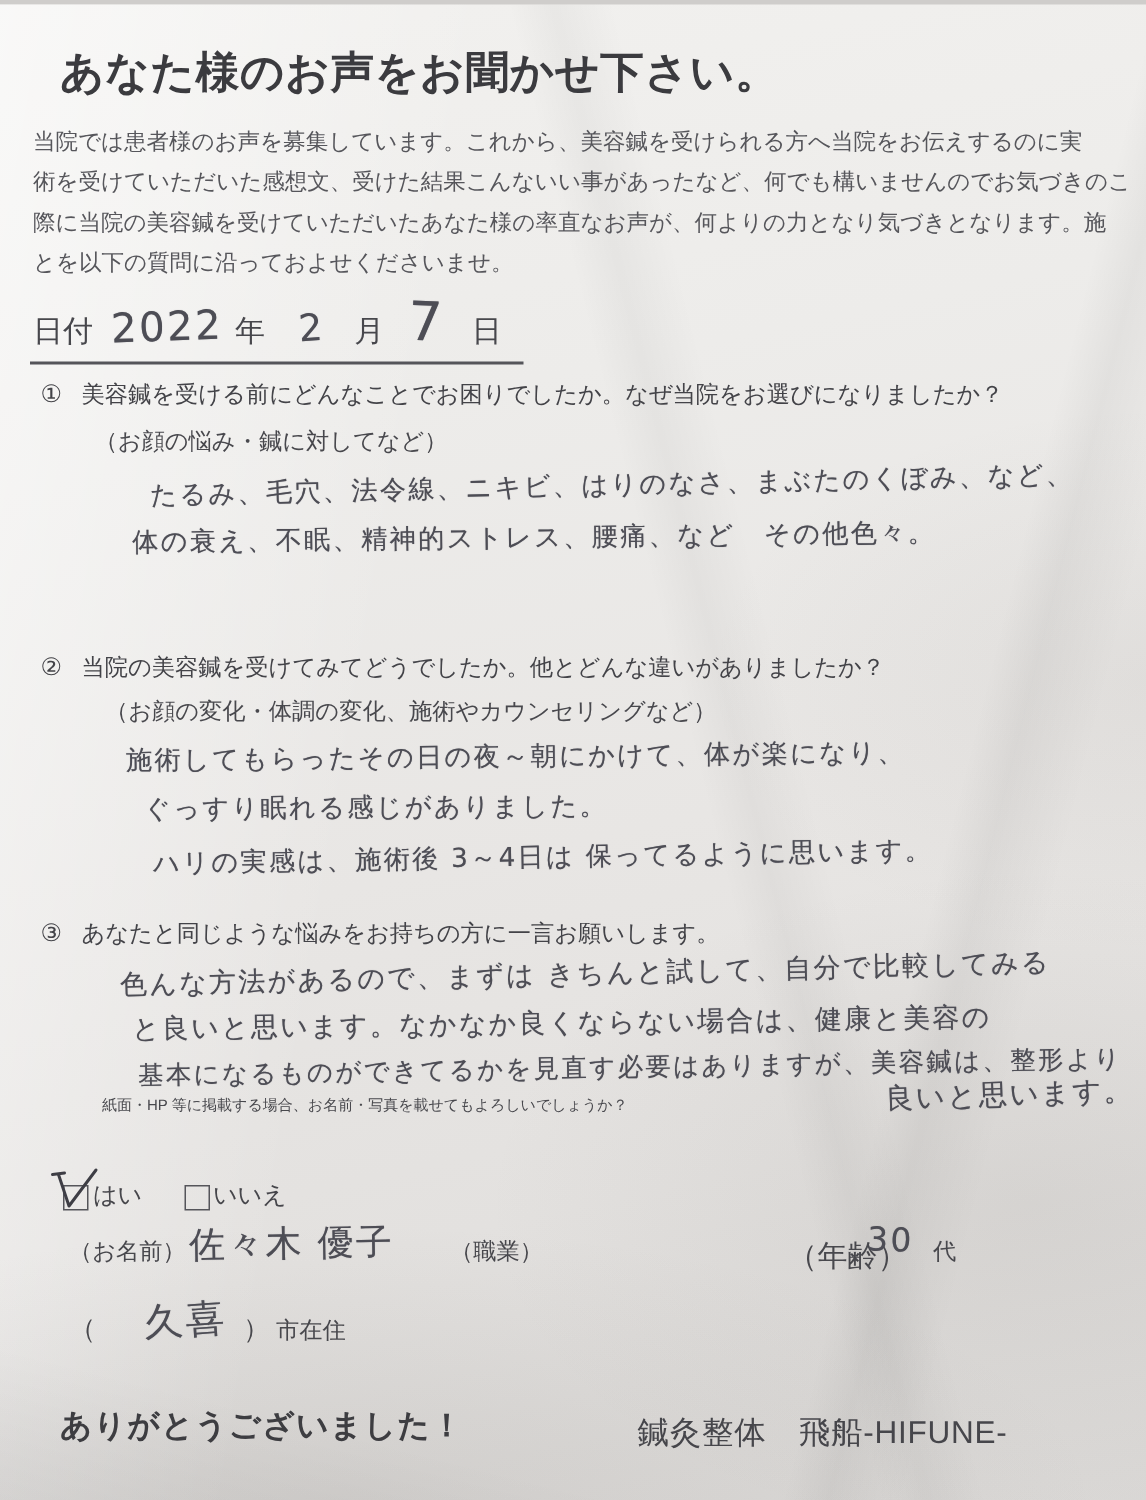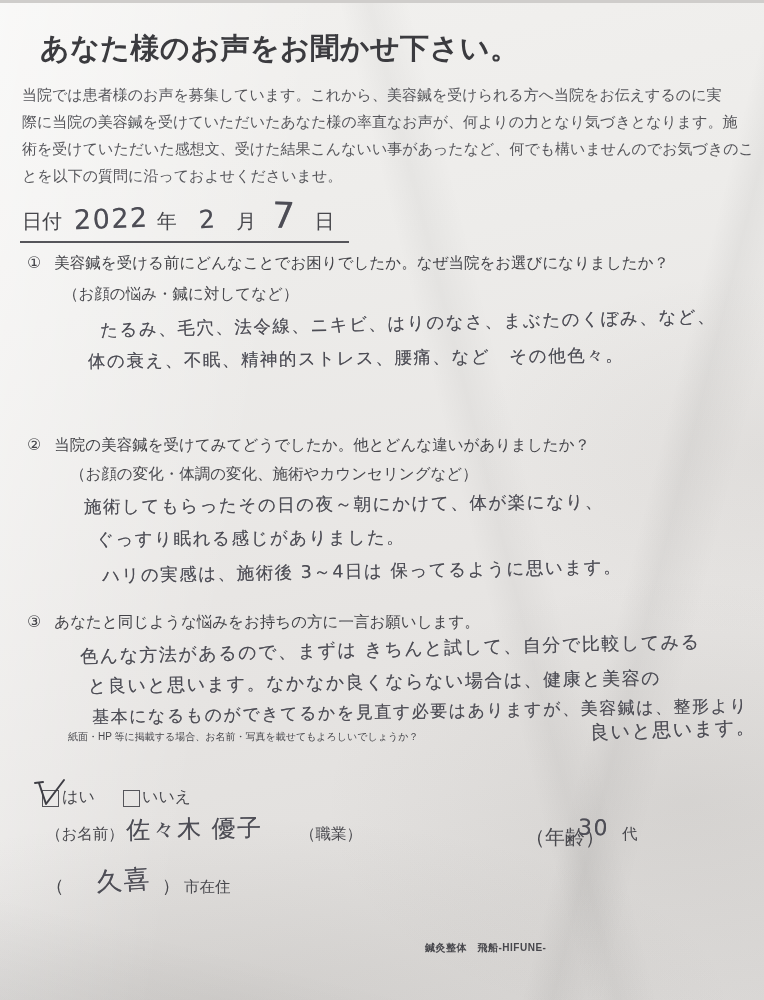--- a/index.html
+++ b/index.html
@@ -44,33 +44,33 @@
     padding:0 14px 5px 2px;
   }
   .date-row .printed{font-size:20px;color:#47474c;}
   .cb{
     position:absolute;width:15px;height:15px;
     border:1.7px solid #55555a;background:transparent;
   }
   .cb-label{position:absolute;font-size:16px;color:#46464b;}
   .tick{position:absolute;pointer-events:none;}
   .thanks{font-size:21px;font-weight:bold;color:#3d3d41;letter-spacing:1px;}
-  .clinic{font-size:10px;color:#46464b;letter-spacing:0.5px;font-weight:bold;}
+  .clinic{font-size:21px;color:#46464b;letter-spacing:0.5px;}
 </style>
 </head>
 <body>
 
 <div id="paper">
 
   <div class="abs" style="left:40px;top:26px;font-size:29px;font-weight:bold;color:#3b3b3f;letter-spacing:0.5px;">あなた様のお声をお聞かせ下さい。</div>
 
   <div class="abs" style="left:22px;top:78px;">
     <div class="intro-line">当院では患者様のお声を募集しています。これから、美容鍼を受けられる方へ当院をお伝えするのに実</div>
+    <div class="intro-line">術を受けていただいた感想文、受けた結果こんないい事があったなど、何でも構いませんのでお気づきのこ</div>
     <div class="intro-line">際に当院の美容鍼を受けていただいたあなた様の率直なお声が、何よりの力となり気づきとなります。施</div>
-    <div class="intro-line">術を受けていただいた感想文、受けた結果こんないい事があったなど、何でも構いませんのでお気づきのこ</div>
     <div class="intro-line">とを以下の質問に沿っておよせくださいませ。</div>
   </div>
 
   <div class="abs date-row" style="left:20px;top:192px;">
     <span class="printed">日付</span>
     <span class="hw" style="font-size:27px;margin-left:12px;transform:rotate(-2deg);display:inline-block;">2022</span>
     <span class="printed" style="margin-left:8px;">年</span>
     <span class="hw" style="font-size:25px;margin-left:22px;transform:rotate(-4deg);display:inline-block;">2</span>
     <span class="printed" style="margin-left:20px;">月</span>
     <span class="hw" style="font-size:36px;margin-left:16px;transform:rotate(2deg);display:inline-block;">7</span>
@@ -121,15 +121,16 @@
   <span class="abs printed" style="left:300px;top:821px;font-size:15.5px;">（職業）</span>
   <span class="abs printed" style="left:525px;top:821px;font-size:20px;">（年齢）</span>
   <span class="abs hw" style="left:578px;top:812px;font-size:22px;transform:rotate(2deg);">30</span>
   <span class="abs printed" style="left:622px;top:821px;font-size:15.5px;">代</span>
 
   <span class="abs printed" style="left:46px;top:871px;font-size:18px;">（</span>
   <span class="abs hw" style="left:96px;top:860px;font-size:26px;transform:rotate(-4deg);">久喜</span>
   <span class="abs printed" style="left:162px;top:871px;font-size:18px;">）</span>
   <span class="abs printed" style="left:184px;top:874px;font-size:15.5px;">市在住</span>
 
+  <div class="abs thanks" style="left:40px;top:933px;">ありがとうございました！</div>
   <div class="abs clinic" style="left:425px;top:938px;">鍼灸整体　飛船-HIFUNE-</div>
 
 </div>
 
 </body></html>

